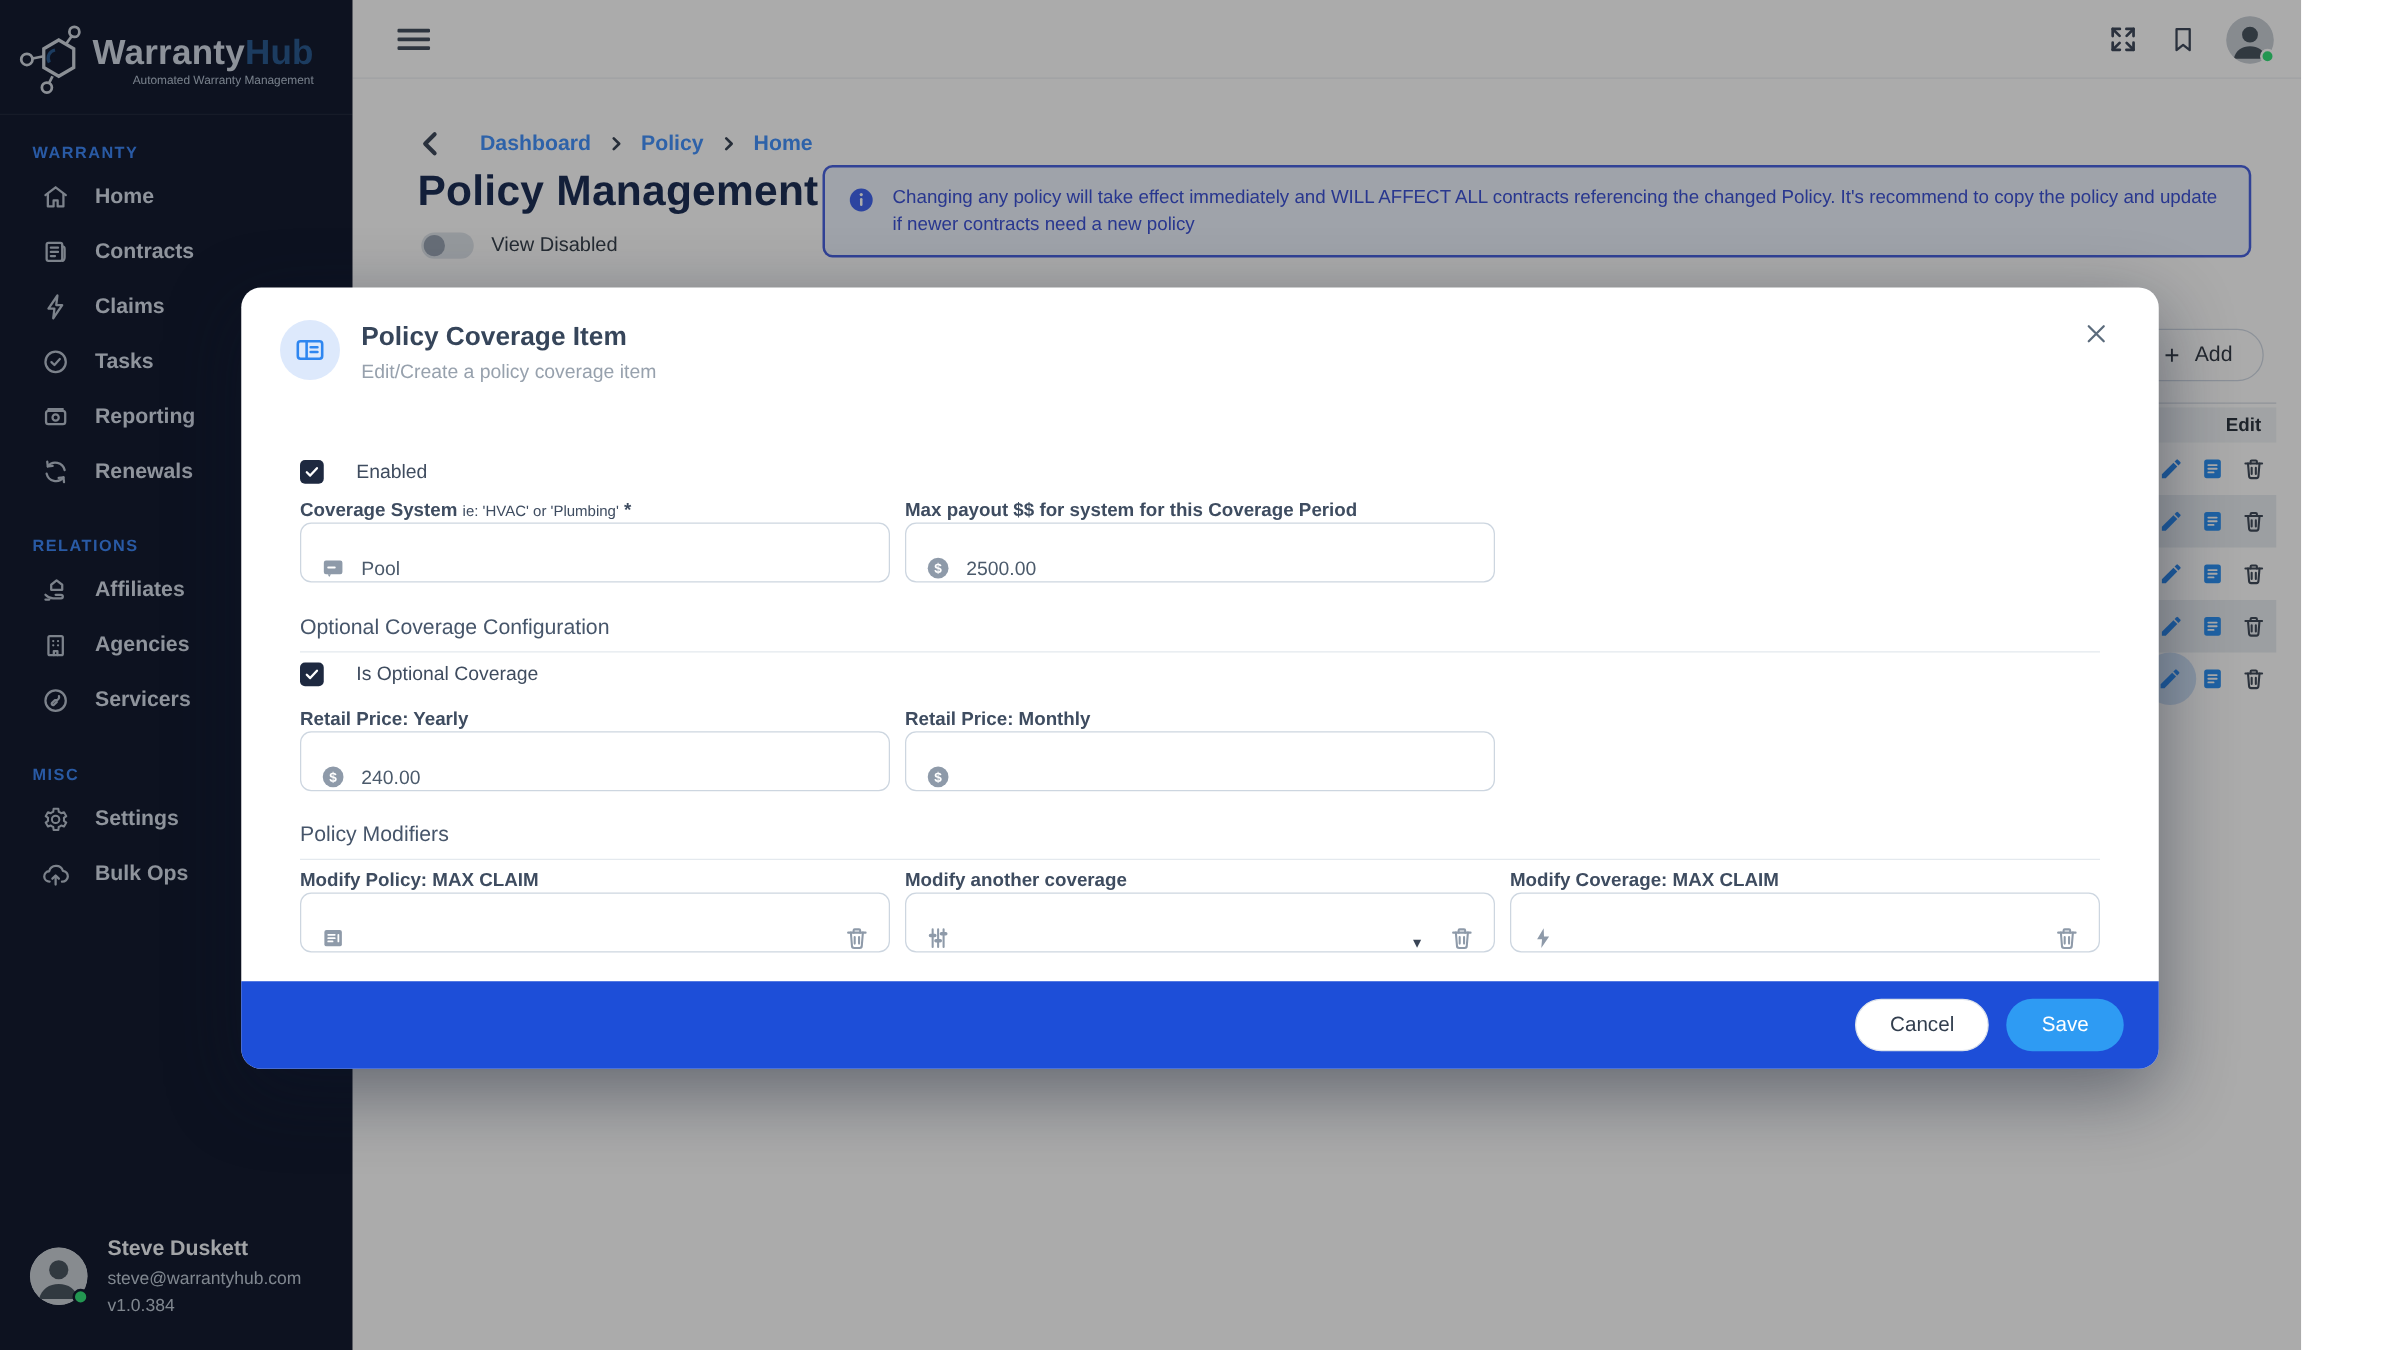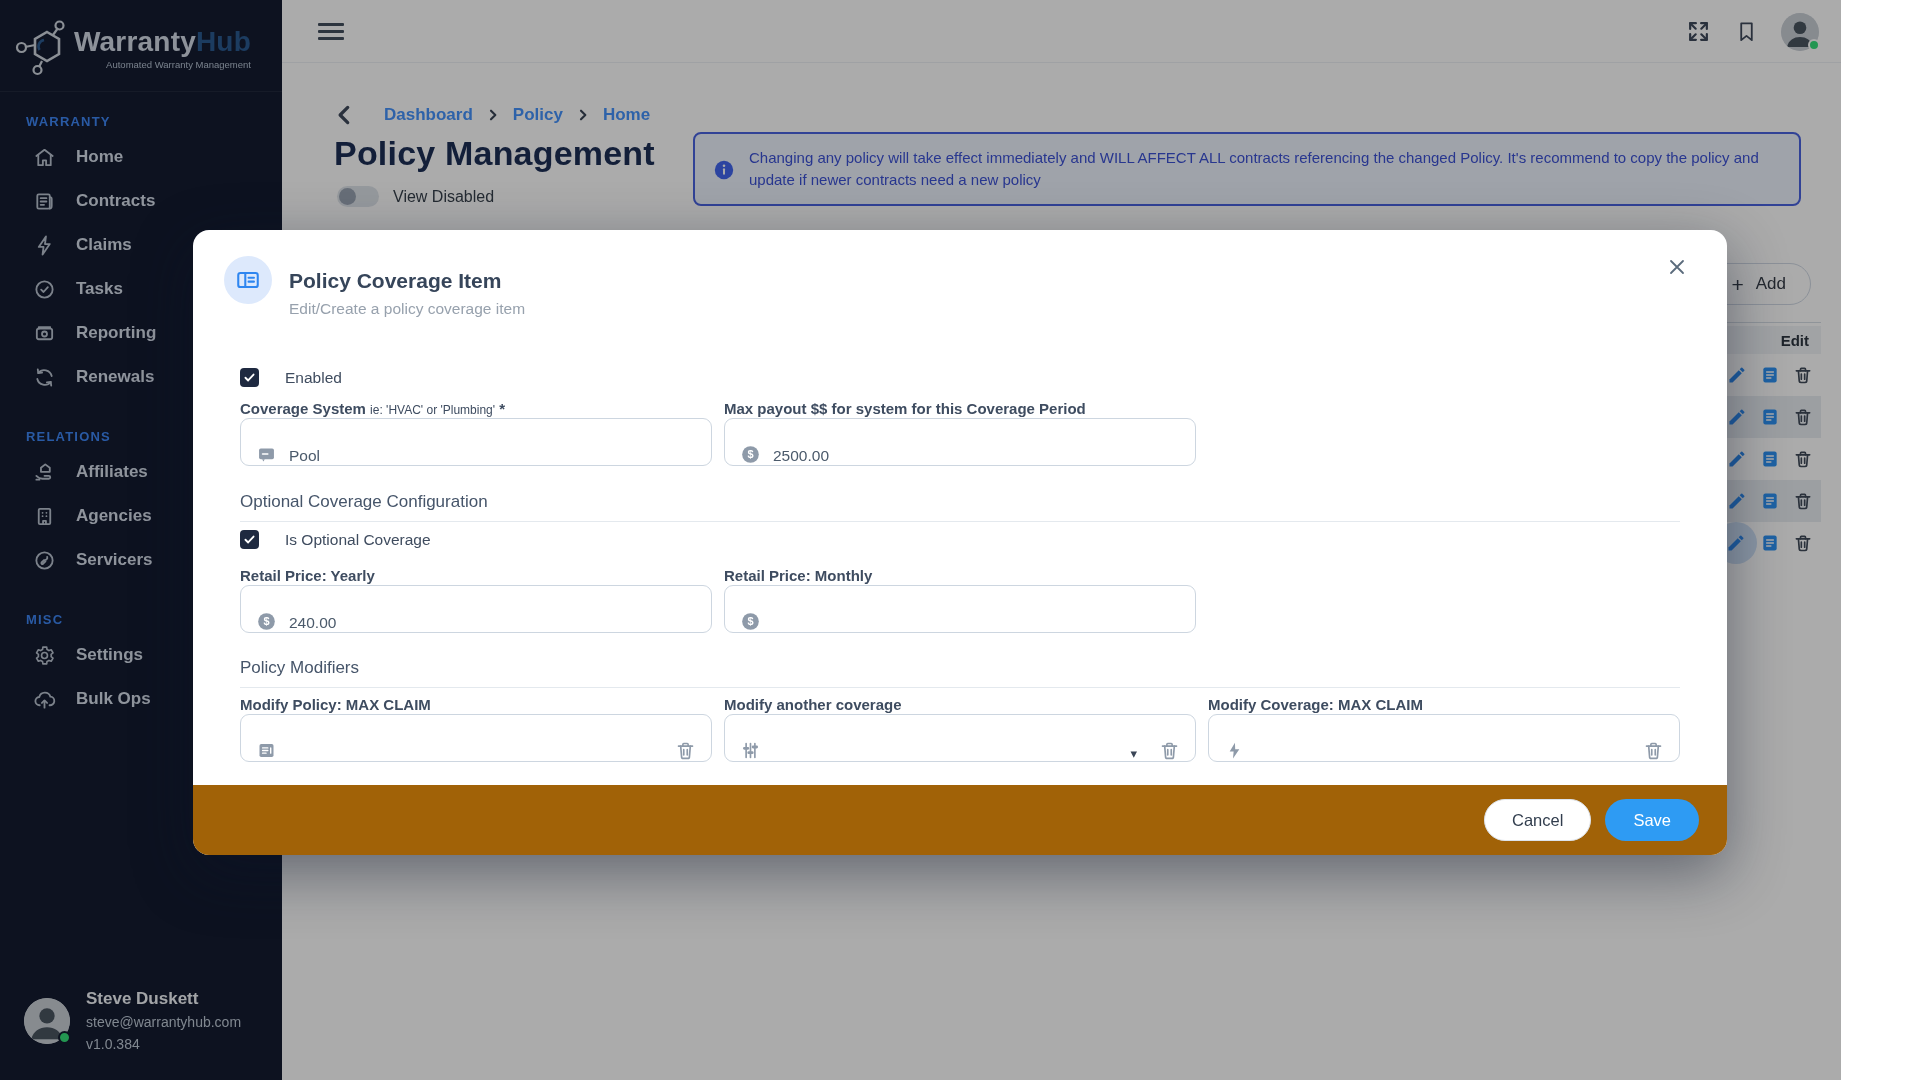--- a/index.html
+++ b/index.html
@@ -42,21 +42,21 @@
   .breadcrumb { position:absolute; left:50px; top:101px; display:flex; align-items:center; gap:12px; }
   .back-btn { background:none; border:none; cursor:pointer; width:28px; height:28px; color:#3f4a5c; margin-right:12px; }
   .crumb { color:#4593fc; font-size:17px; font-weight:600; text-decoration:none; cursor:pointer; }
   .crumb-sep { width:16px; height:16px; color:#3a4556; }
   .page-title { position:absolute; left:52px; top:134px; font-size:34px; font-weight:800; color:#1d2f56; letter-spacing:.2px; }
   .toggle-row { position:absolute; left:55px; top:186px; display:flex; align-items:center; gap:14px; }
   .toggle { width:42px; height:21px; border-radius:11px; background:#dfe4ea; position:relative; cursor:pointer; }
   .toggle .knob { position:absolute; left:2px; top:2px; width:17px; height:17px; border-radius:50%; background:#9aa5b4; }
   .toggle-label { font-size:16px; color:#37404c; font-weight:500; }
 
-  .banner { position:absolute; left:376px; right:40px; top:132px; border:2px solid #4a63e0; background:#edf3fe; border-radius:8px; padding:13px 22px 13px 18px; display:flex; gap:14px; align-items:center;margin-left:35px; }
+  .banner { position:absolute; left:376px; right:40px; top:132px; border:2px solid #4a63e0; background:#edf3fe; border-radius:8px; padding:13px 22px 13px 18px; display:flex; gap:14px; align-items:flex-start; }
   .banner .info-ic { flex:0 0 22px; width:22px; height:22px; color:#4266ef; margin-top:2px; }
   .banner p { color:#3d52d5; font-size:15px; line-height:1.45; font-weight:500; }
 
   
   .table-card { position:absolute; left:53px; right:20px; top:240px; background:#fff; }
   .add-btn { position:absolute; right:10px; top:23px; height:42px; padding:0 24px; border-radius:21px; border:1px solid #d1d9e4; background:#fff; display:flex; align-items:center; gap:12px; font-size:17px; color:#353c47; cursor:pointer; font-family:inherit; }
   .add-btn .plus { font-size:21px; line-height:1; color:#353c47; }
   .t-divider { position:absolute; left:0; right:0; top:82px; border-top:1px solid #d6dde5; }
   .t-head { position:absolute; left:0; right:0; top:86px; height:28px; background:#f0f3f6; display:flex; align-items:center; justify-content:flex-end; padding-right:12px; font-size:15px; font-weight:700; color:#2e3640; }
   .t-rows { position:absolute; left:0; right:0; top:114px; }
@@ -66,21 +66,21 @@
   .t-ic.pencil { color:#2e8bf0; }
   .t-ic.copy { color:#2e93f5; }
   .t-ic.trash { color:#404b5a; }
   .halo { width:42px; height:42px; border-radius:50%; background:#cfe1f7; display:flex; align-items:center; justify-content:center; margin:-10px; }
 
   
   .overlay { position:absolute; inset:0; background:rgba(0,0,0,.33); z-index:40; }
   .modal { position:absolute; left:193px; top:230px; width:1534px; height:625px; background:#fff; border-radius:16px; box-shadow:0 18px 60px rgba(10,20,40,.45); z-index:50; }
   .m-header { position:absolute; left:31px; top:26px; display:flex; gap:17px; align-items:flex-start; }
   .m-icon-circle { width:48px; height:48px; border-radius:50%; background:#dde9fc; display:flex; align-items:center; justify-content:center; color:#2e86f0; }
-  .m-title { font-size:21px; font-weight:700; color:#36455a; margin-top:13px; }
+  .m-title { font-size:21px; font-weight:700; color:#36455a; margin-top:2px; }
   .m-subtitle { font-size:15.5px; color:#97a1ad; margin-top:7px; }
   .m-close { position:absolute; top:24px; right:36px; width:26px; height:26px; background:none; border:none; cursor:pointer; color:#5b6b7c; }
 
   .m-row { position:absolute; left:47px; right:47px; }
   .grid3 { display:grid; grid-template-columns:repeat(3,1fr); column-gap:12px; }
 
   .chk { display:flex; align-items:center; gap:26px; cursor:pointer; width:max-content; }
   .chk-box { width:19px; height:19px; border-radius:4px; background:#1e2940; display:flex; align-items:center; justify-content:center; color:#fff; }
   .chk-label { font-size:15.5px; color:#3f4c5f; font-weight:500; }
 
@@ -91,21 +91,21 @@
 
   .field { height:48px; border:1px solid #cdd6e0; border-radius:9px; background:#fff; display:flex; align-items:flex-end; padding:0 14px; gap:12px; cursor:text; }
   .f-icon { width:22px; height:22px; color:#8e9aa9; flex:0 0 22px; display:flex; align-items:center; justify-content:center; }
   .f-value { font-size:15.5px; color:#4b5a6b; flex:1 1 auto; white-space:nowrap; overflow:hidden; }
   .f-caret { color:#3a4556; font-size:13px; margin-right:10px; }
   .f-trash { width:22px; height:22px; color:#8e9aa9; background:none; border:none; cursor:pointer; flex:0 0 22px; }
 
   .m-section-title { font-size:17px; color:#46556a; font-weight:500; }
   .m-hr { border:none; border-top:1px solid #e4e9ee; margin-top:9px; }
 
-  .m-footer { position:absolute; left:0; right:0; bottom:0; height:70px; background:#a16207; border-radius:0 0 16px 16px; display:flex; align-items:center; justify-content:flex-end; gap:14px; padding-right:28px; }
+  .m-footer { position:absolute; left:0; right:0; bottom:0; height:70px; background:#1d4ed8; border-radius:0 0 16px 16px; display:flex; align-items:center; justify-content:flex-end; gap:14px; padding-right:28px; }
   .btn { height:42px; border-radius:21px; font-size:16.5px; cursor:pointer; font-family:inherit; }
   .btn-cancel { padding:0 27px; background:#fff; border:1px solid #dde3eb; color:#323e4e; }
   .btn-save { padding:0 28px; background:#2e9bf3; border:none; color:#fff; font-weight:500; }
 
   svg { display:block; }
 </style>
 </head>
 <body>
 
 <div class="app">

